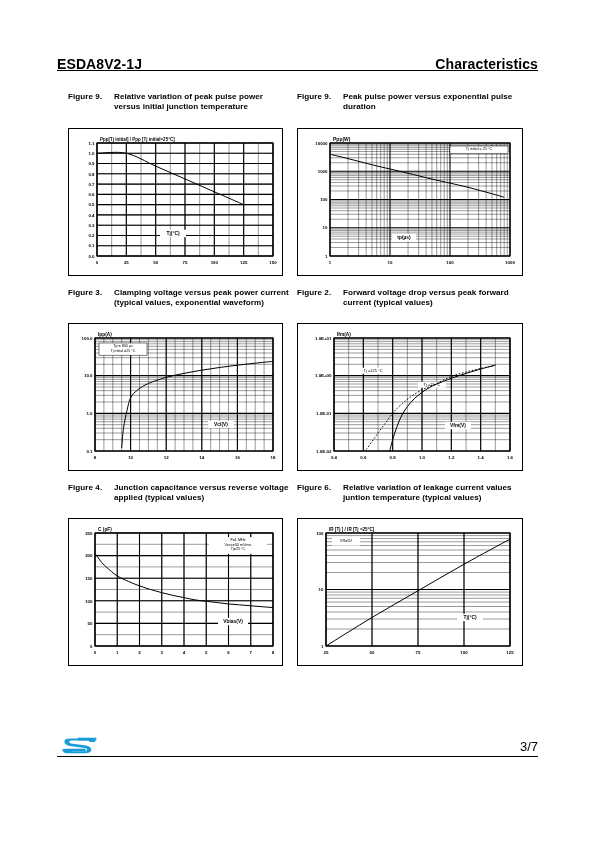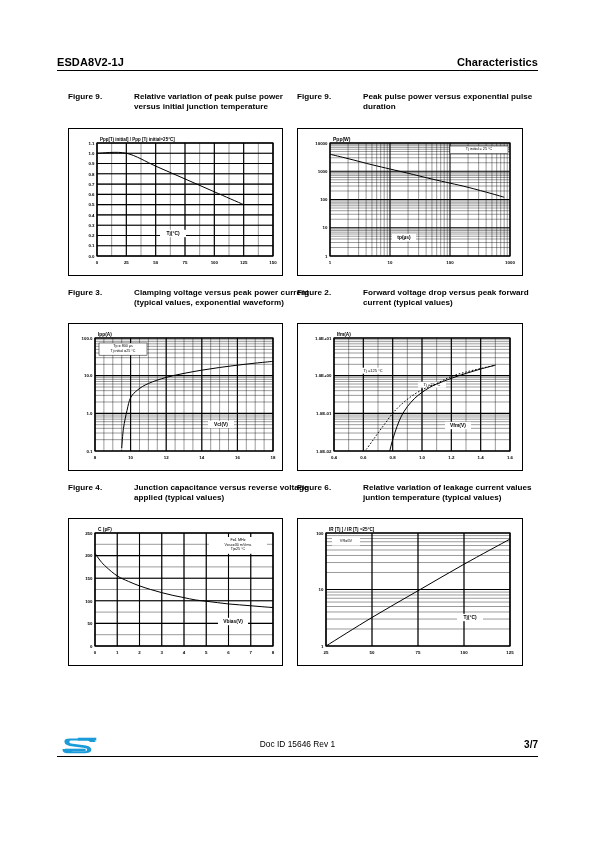--- a/index.html
+++ b/index.html
@@ -10,50 +10,50 @@
     font-family:"Liberation Sans", sans-serif;
     color:#000000;
     position:relative;
     overflow:hidden;
   }
 
   
   .pg-header {
     position:absolute; left:57px; top:56px; width:481px;
     display:flex; justify-content:space-between; align-items:flex-end;
-    font-size:11px; font-weight:bold; letter-spacing:.1px;
+    font-size:14px; font-weight:bold; letter-spacing:.1px;
   }
   .pg-header .rule {
     position:absolute; left:0; top:14px; width:481px; height:1px; background:#000;
   }
 
   
   .pg-footer {
     position:absolute; left:57px; top:735px; width:481px; height:26px;
   }
   .pg-footer .rule {
     position:absolute; left:0; top:21px; width:481px; height:1px; background:#000;
   }
   .st-logo { position:absolute; left:5px; top:2px; width:36px; height:17px; }
   .foot-doc {
     position:absolute; left:0; width:481px; top:4px;
     text-align:center; font-size:8.4px;
   }
   .foot-page {
-    position:absolute; right:0; top:4px; font-size:10px; font-weight:bold;
+    position:absolute; right:0; top:4px; font-size:13px; font-weight:normal;
   }
 
   
   .cap {
     position:absolute;
     font-size:8.1px; font-weight:bold; line-height:9.8px;
     letter-spacing:.05px;
   }
   .cap .lbl { position:absolute; left:0; top:0; width:52px; }
-  .cap .txt { position:absolute; left:66px; top:0; width:175px; }
+  .cap .txt { position:absolute; left:46px; top:0; width:175px; }
 
   
   .fig {
     position:absolute; border:1px solid #000; background:#fff;
   }
   svg { display:block; }
   text { font-family:"Liberation Sans", sans-serif; fill:#000; }
 </style>
 </head>
 <body>
@@ -519,16 +519,15 @@
       <path d="M28.00,127.00 C35.67,122.24 58.67,107.67 74.00,98.46 C89.33,89.25 104.67,80.63 120.00,71.76 C135.33,62.89 150.67,53.85 166.00,45.24 C181.33,36.63 204.33,24.29 212.00,20.10" fill="none" stroke="#000" stroke-width="1"></path>
     </svg>
 </div>
 
 <div class="pg-footer">
   <svg class="st-logo" viewBox="0 0 100 48">
     <path d="M8 33 L8 40 L66 40 L66 33 Z" fill="#1B9BD8"></path>
     <path d="M6 12 C6 6 12 4 22 4 L74 4 C86 4 92 8 94 14 L78 14 C76 11 72 10 66 10 L28 10 C22 10 20 11 20 14 C20 17 23 18 30 19 L62 23 C76 25 82 29 82 36 C82 43 74 46 60 46 L14 46 C4 46 -1 41 1 34 L18 34 C19 38 23 40 30 40 L62 40 C68 40 70 38 70 35 C70 32 66 31 58 30 L26 26 C12 24 6 20 6 12 Z" fill="#1B9BD8"></path>
     <path d="M44 2 L96 2 L96 10 L44 10 Z" fill="#1B9BD8"></path>
   </svg>
-  <span class="foot-doc">Doc ID 15646 Rev 1</span>
   <span class="foot-page">3/7</span>
   <div class="rule"></div>
 </div>
 
 </body></html>

